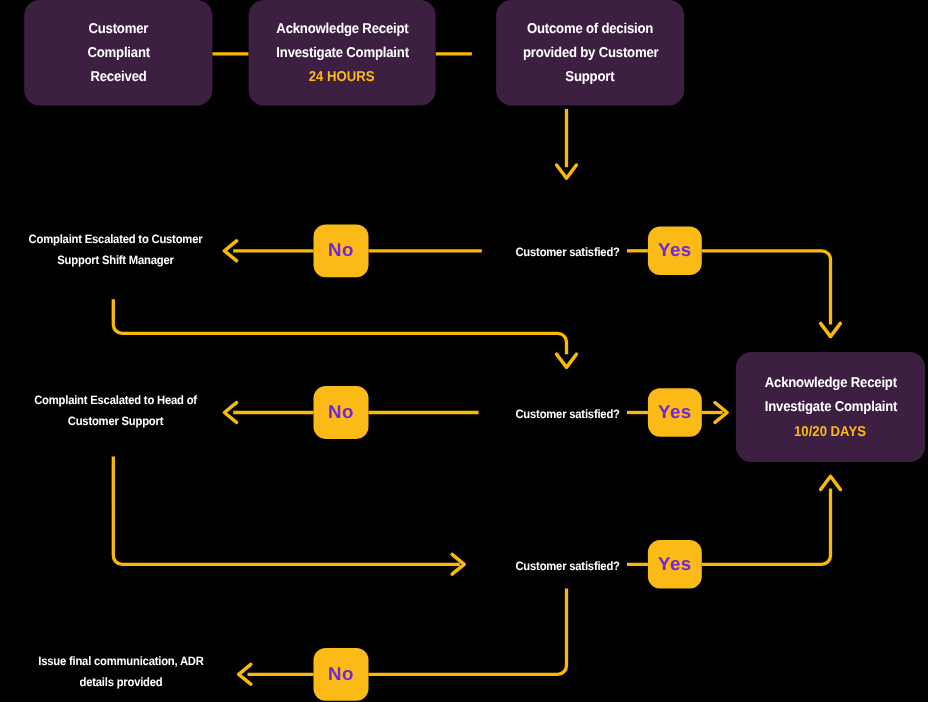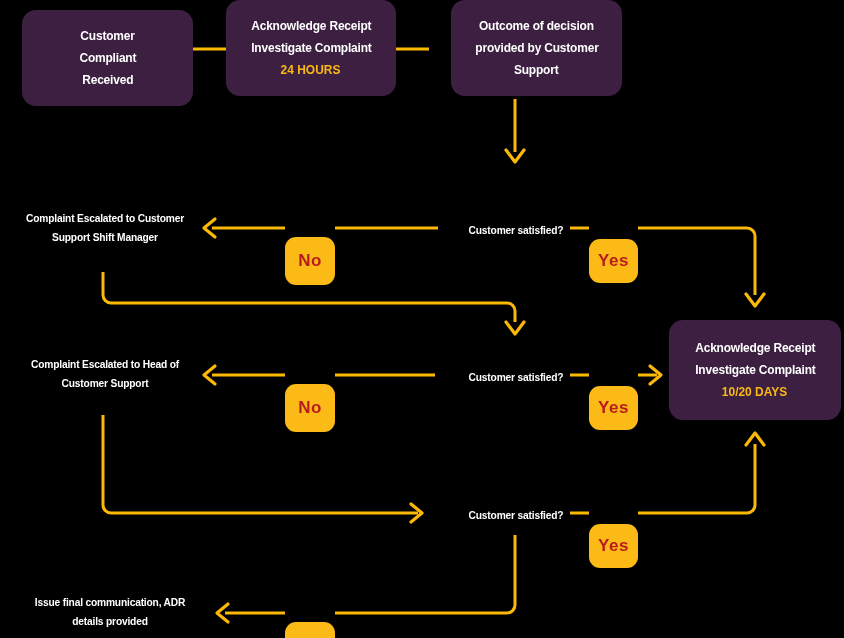--- a/index.html
+++ b/index.html
@@ -45,26 +45,25 @@
   }
 
   
   .chip {
     position: absolute;
     background: #FCBA16;
     border-radius: 11px;
     display: flex;
     align-items: center;
     justify-content: center;
-    color: #b91c1c;
+    color: #6d28d9;
     font-size: 17px;
     font-weight: bold;
     letter-spacing: 0.5px;
     box-sizing: border-box;
-    margin-top: 33px;
   }
 
   
   .wlabel {
     position: absolute;
     color: #FFFFFF;
     font-size: 11px;
     font-weight: bold;
     line-height: 19px;
     text-align: center;
@@ -137,21 +136,21 @@
     <line x1="570" y1="513" x2="589" y2="513"></line>
 
     <path d="M 638 513 H 747 A 8 8 0 0 0 755 505 V 444"></path>
     <polyline class="arrowhead" points="746,445 755,433 764,445"></polyline>
 
     <path d="M 515 535 V 605 A 8 8 0 0 1 507 613 H 335"></path>
     <line x1="285" y1="613" x2="225" y2="613"></line>
     <polyline class="arrowhead" points="228,604 217,613 228,622"></polyline>
   </svg>
 
-  <div class="pbox" style="left:22px; top:10px; width:171px; height:96px;">
+  <div class="pbox" style="left:22px; top:0px; width:171px; height:96px;">
     <div class="line">Customer</div>
     <div class="line">Compliant</div>
     <div class="line">Received</div>
   </div>
 
   <div class="pbox" style="left:226px; top:0px; width:170px; height:96px;">
     <div class="line">Acknowledge Receipt</div>
     <div class="line">Investigate Complaint</div>
     <div class="line accent">24 HOURS</div>
   </div>

